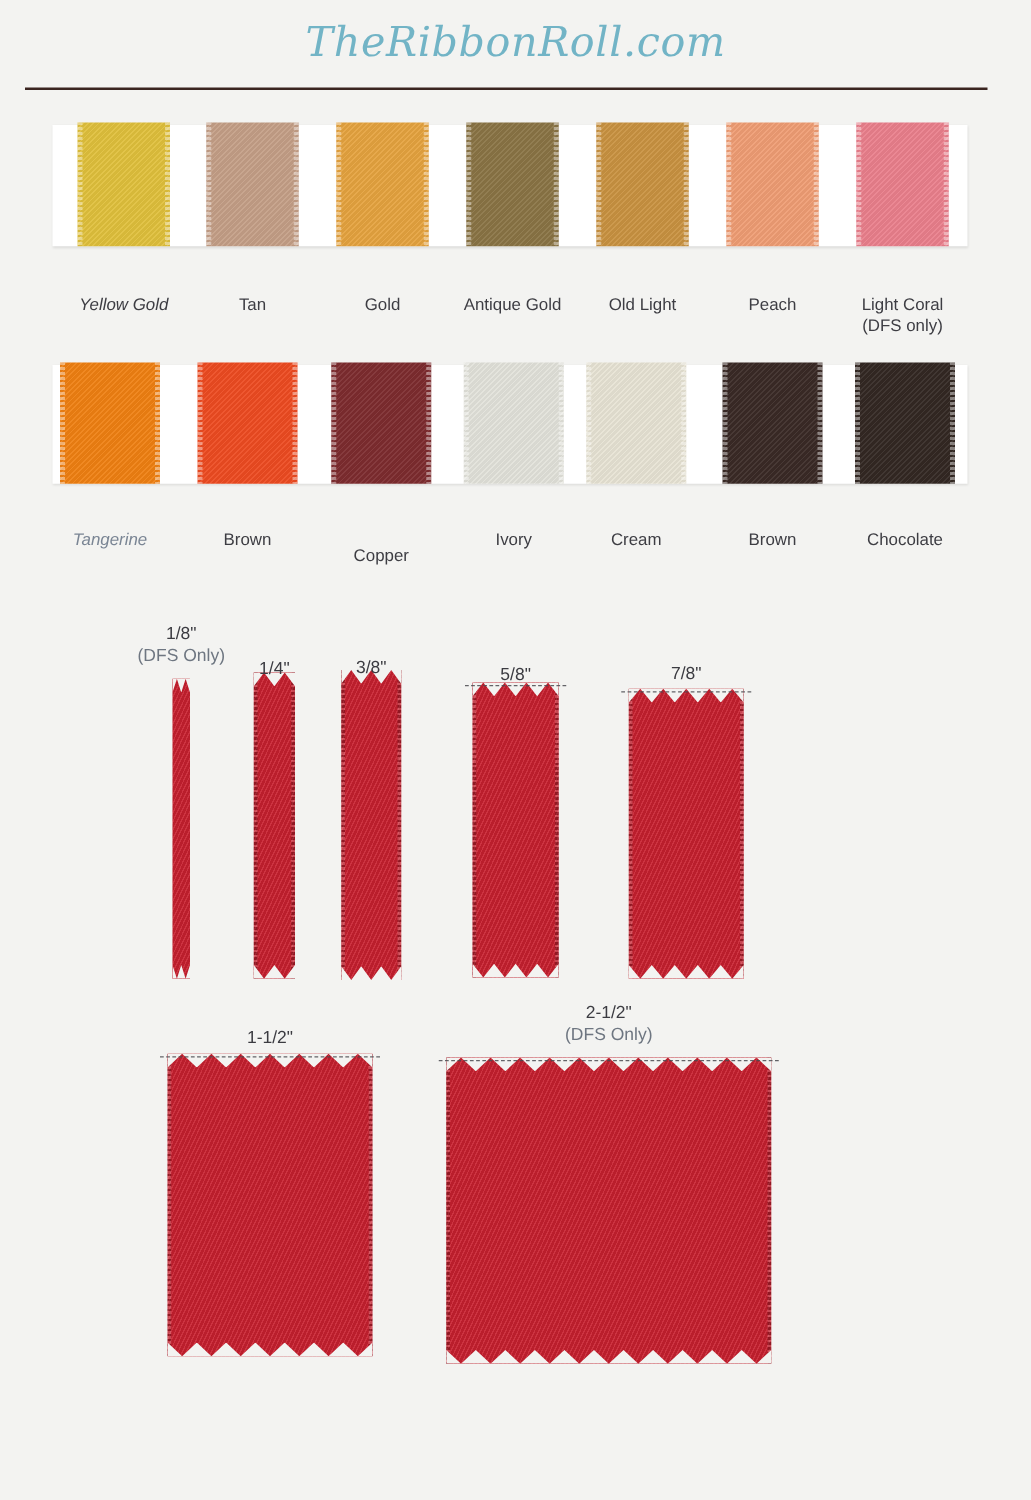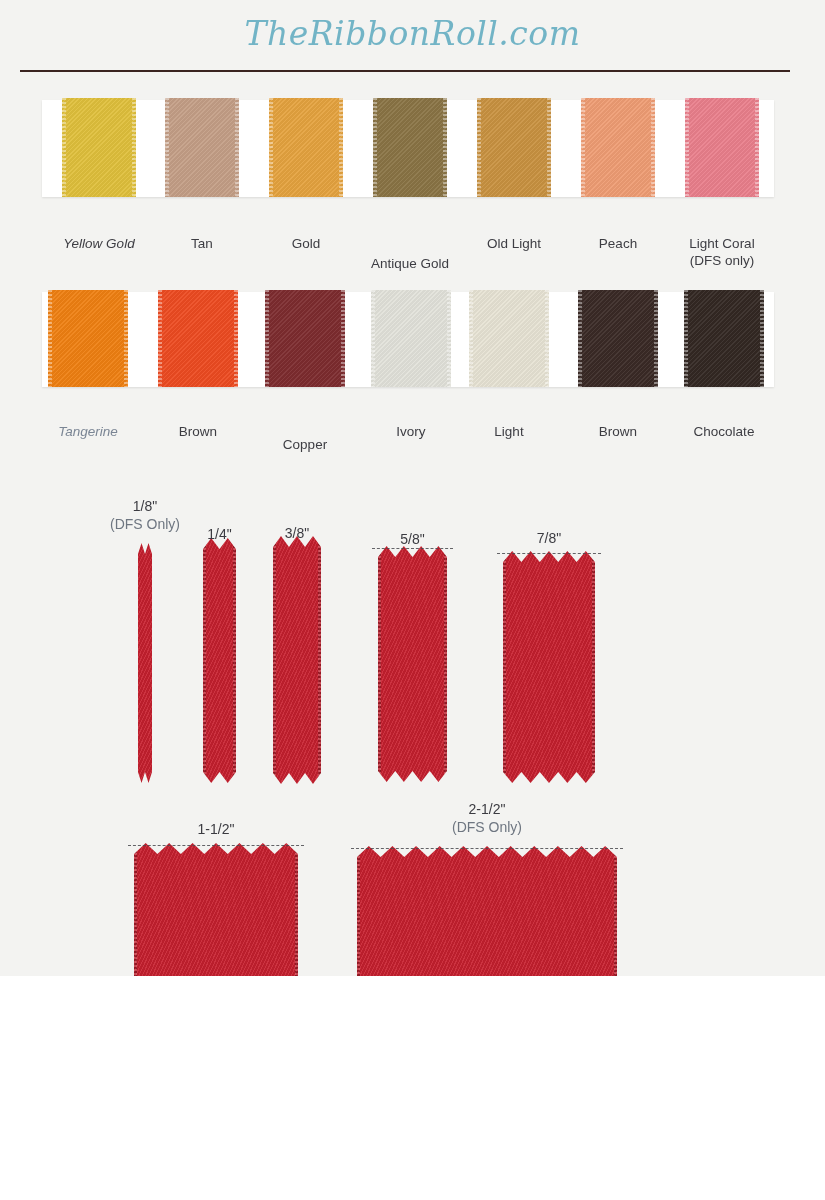--- a/index.html
+++ b/index.html
@@ -6,21 +6,21 @@
     margin: 0;
     padding: 0;
     background: #ffffff;
   }
   body {
     font-family: "Liberation Sans", sans-serif;
   }
   .page {
     position: relative;
     width: 825px;
-    height: 976px;
+    height: 1200px;
     margin: 0 auto;
     background: #f3f3f1;
     overflow: hidden;
   }
 
   
   .brand {
     position: absolute;
     left: 0;
     top: 14px;
@@ -191,21 +191,21 @@
       <div class="swatch" style="left: 643px; width: 74px; background: rgb(234, 127, 140);">
         <div class="fabric"></div>
         <div class="edgeL"></div>
         <div class="edgeR"></div>
       </div>
     </div>
   <div id="labels-row-1">
       <div class="swlabel" style="left: 32px; top: 235px; width: 134px; font-style: italic;">Yellow Gold</div>
       <div class="swlabel" style="left: 135px; top: 235px; width: 134px; text-align: center;">Tan</div>
       <div class="swlabel" style="left: 239px; top: 235px; width: 134px;">Gold</div>
-      <div class="swlabel" style="left: 343px; top: 235px; width: 134px; margin-top: 20px;">Antique Gold</div>
+      <div class="swlabel" style="left: 343px; top: 235px; width: 134px;">Antique Gold</div>
       <div class="swlabel" style="left: 447px; top: 235px; width: 134px;">Old Light</div>
       <div class="swlabel" style="left: 551px; top: 235px; width: 134px;">Peach</div>
       <div class="swlabel" style="left: 655px; top: 235px; width: 134px;">Light Coral
 (DFS only)</div>
     </div>
 
   <div class="card row2" id="card-row-2">
       <div class="swatch" style="left: 6px; width: 80px; background: rgb(239, 128, 18);">
         <div class="fabric"></div>
         <div class="edgeL"></div>
@@ -240,21 +240,21 @@
         <div class="fabric"></div>
         <div class="edgeL"></div>
         <div class="edgeR"></div>
       </div>
     </div>
   <div id="labels-row-2">
       <div class="swlabel muted" style="left: 18px; top: 423px; width: 140px; font-style: italic;">Tangerine</div>
       <div class="swlabel" style="left: 128px; top: 423px; width: 140px;">Brown</div>
       <div class="swlabel" style="left: 235px; top: 436px; width: 140px;">Copper</div>
       <div class="swlabel" style="left: 341px; top: 423px; width: 140px;">Ivory</div>
-      <div class="swlabel" style="left: 439px; top: 423px; width: 140px;">Light</div>
+      <div class="swlabel" style="left: 439px; top: 423px; width: 140px;">Cream</div>
       <div class="swlabel" style="left: 548px; top: 423px; width: 140px;">Brown</div>
       <div class="swlabel" style="left: 654px; top: 423px; width: 140px;">Chocolate</div>
     </div>
 
   <div id="widths-top">
       <div class="ribbon" style="left: 138px; top: 543px; width: 14px; height: 240px; background-color: rgb(200, 32, 47);">
         <div class="weave"></div>
         <div class="pink-top" style="background: rgb(243, 243, 241); clip-path: polygon(0px 11px, 3.5px 0px, 7px 11px, 10.5px 0px, 14px 11px, 14px 11px, 14px 0px, 0px 0px);"></div>
         <div class="pink-bot" style="background: rgb(243, 243, 241); clip-path: polygon(0px 0px, 3.5px 11px, 7px 0px, 10.5px 11px, 14px 0px, 14px 0px, 14px 11px, 0px 11px);"></div>
       </div>

